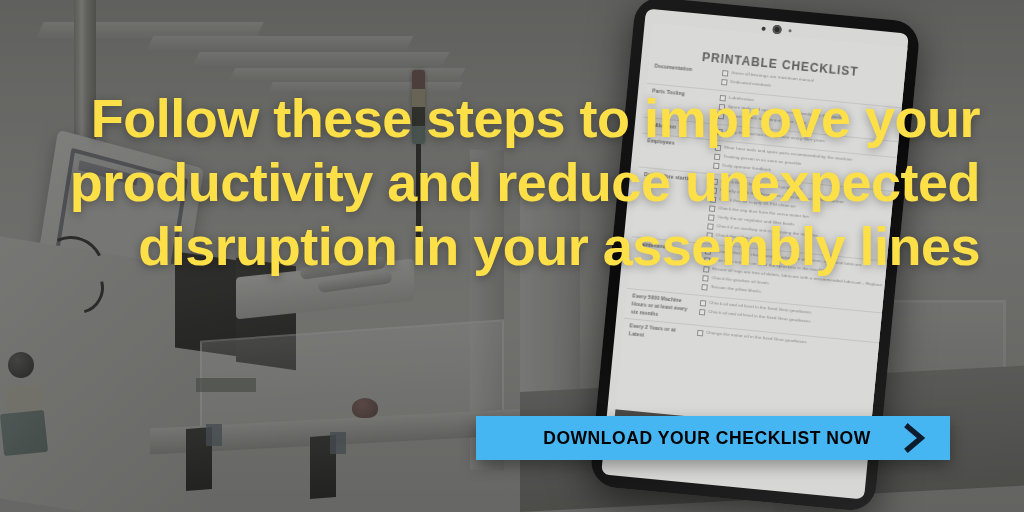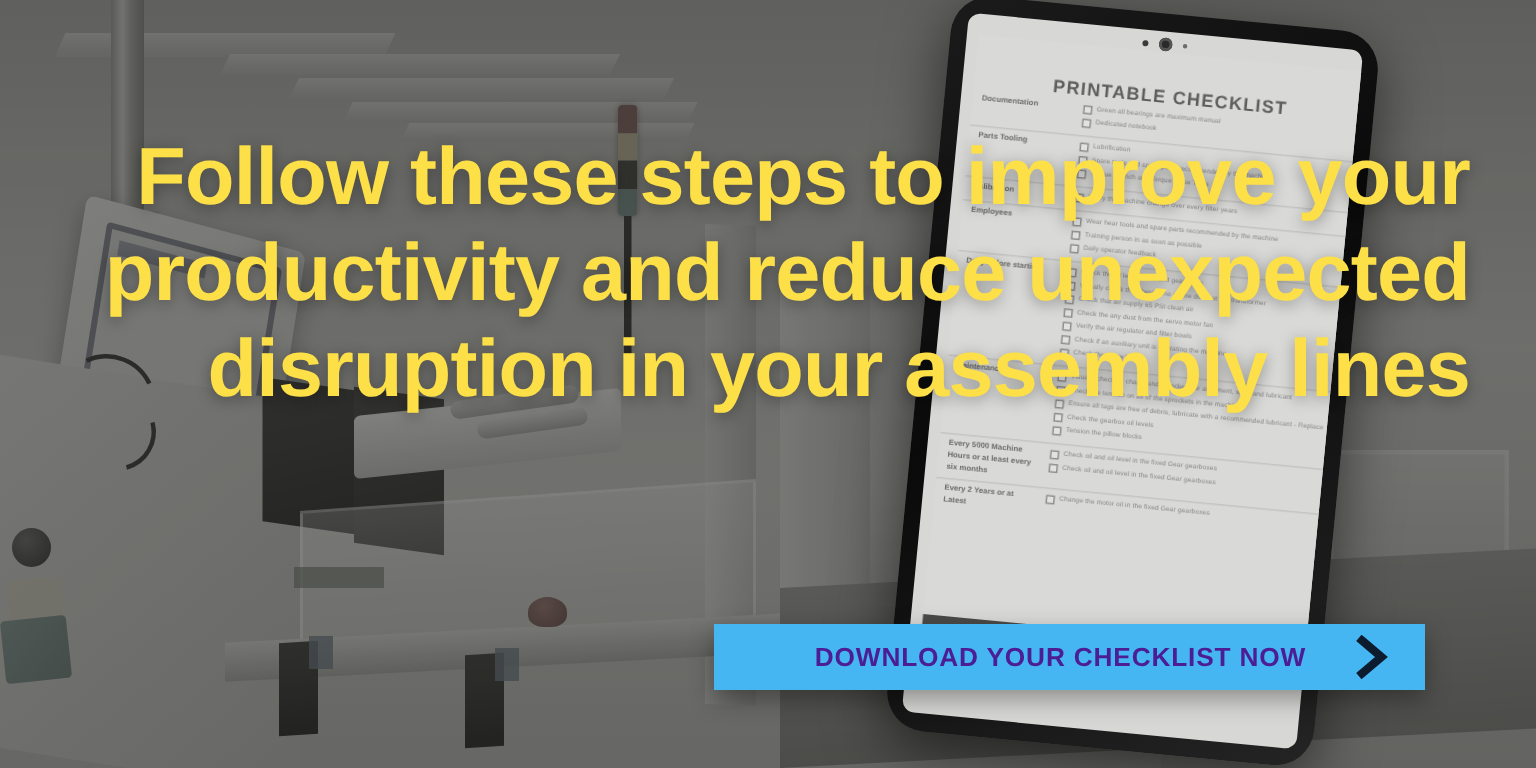--- a/index.html
+++ b/index.html
@@ -294,21 +294,21 @@
     width: 474px; height: 44px;
     background: #45b6f2;
     display: flex; align-items: center;
     padding: 0 22px;
     box-sizing: border-box;
     box-shadow: 0 6px 16px rgba(0,0,0,.35);
     cursor: pointer;
   }
   .cta .label {
     flex: 1;
-    color: #4c1d95;
+    color: #000000;
     font-size: 17.5px;
     font-weight: 700;
     letter-spacing: .55px;
     text-align: center;
     padding-left: 14px;
   }
   .cta .chev { flex: none; width: 26px; height: 30px; display: block; }
 </style>
 </head>
 <body>

